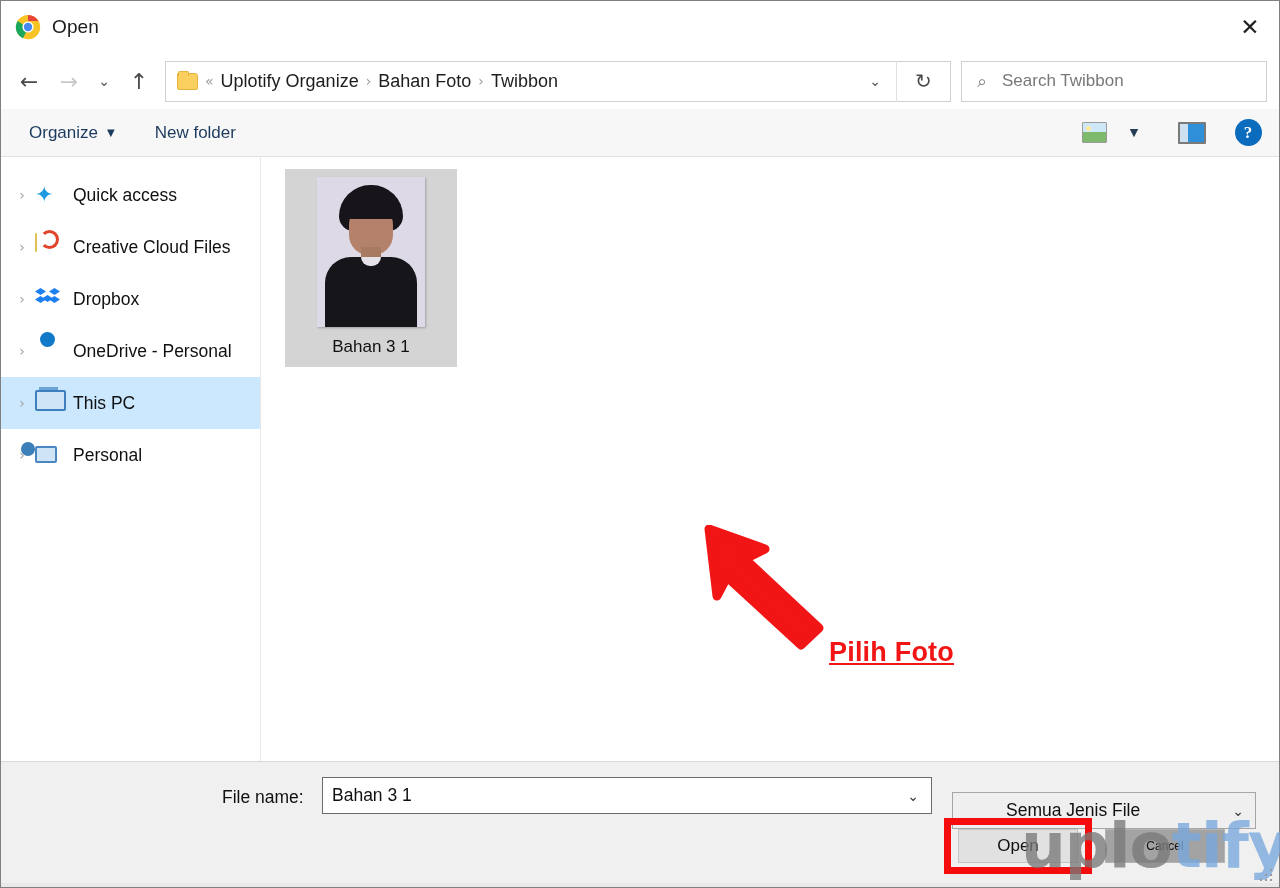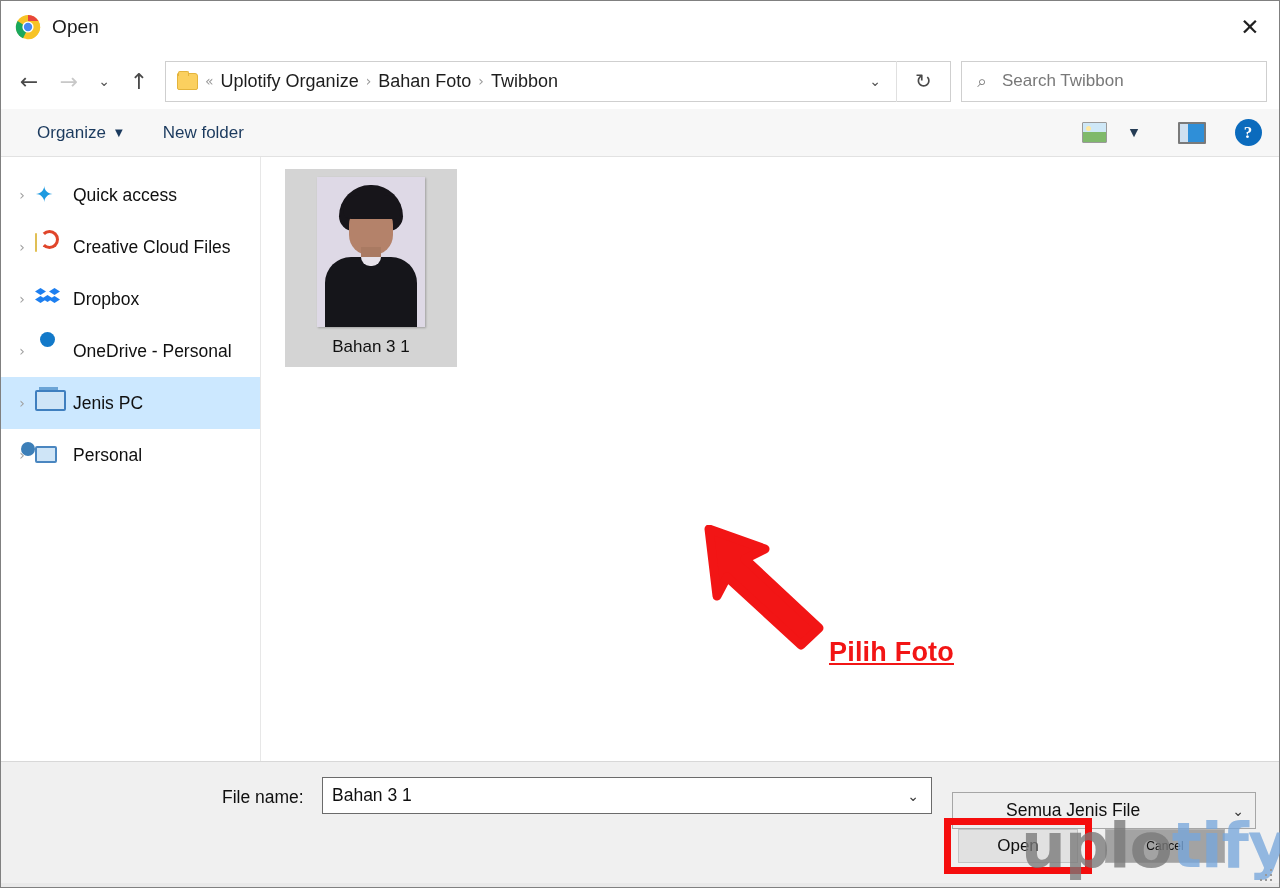--- a/index.html
+++ b/index.html
@@ -165,21 +165,20 @@
     padding: 0 14px 0 20px;
   }
   .cmd-item {
     font-size: 17px;
     color: #1b3a5e;
     display: flex;
     align-items: center;
     height: 32px;
     padding: 0 8px;
     white-space: nowrap;
-    margin-left: 8px;
   }
   .cmd-caret {
     margin-left: 9px;
     font-size: 10px;
     color: #1b3a5e;
     font-family: "DejaVu Sans", sans-serif;
   }
   #cmd-spacer { flex: 1 1 auto; }
   .cmd-icon-btn {
     width: 34px; height: 30px;
@@ -576,21 +575,21 @@
 
       <div class="side-item">
         <span class="side-chev">›</span>
         <span class="side-ico"><span class="ico-cloud"></span></span>
         <span class="side-label">OneDrive - Personal</span>
       </div>
 
       <div class="side-item selected">
         <span class="side-chev">›</span>
         <span class="side-ico"><span class="ico-pc"></span></span>
-        <span class="side-label">Jenis PC</span>
+        <span class="side-label">This PC</span>
       </div>
 
       <div class="side-item">
         <span class="side-chev">›</span>
         <span class="side-ico"><span class="ico-net"></span></span>
         <span class="side-label">Personal</span>
       </div>
     </div>
 
     <div id="filelist">

